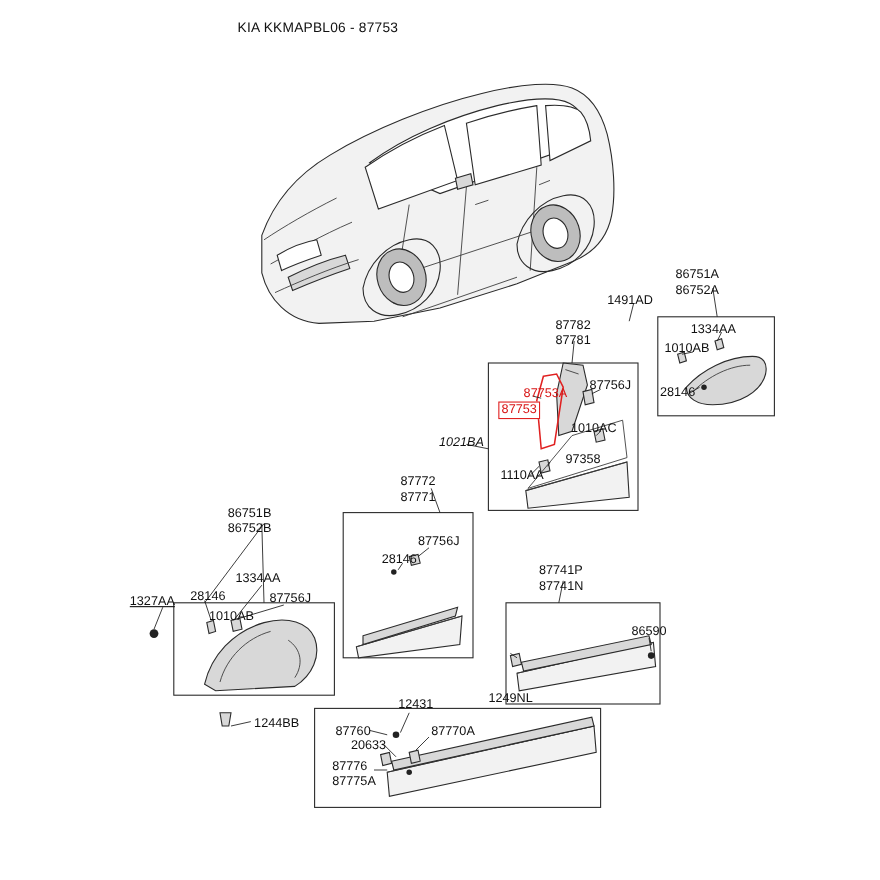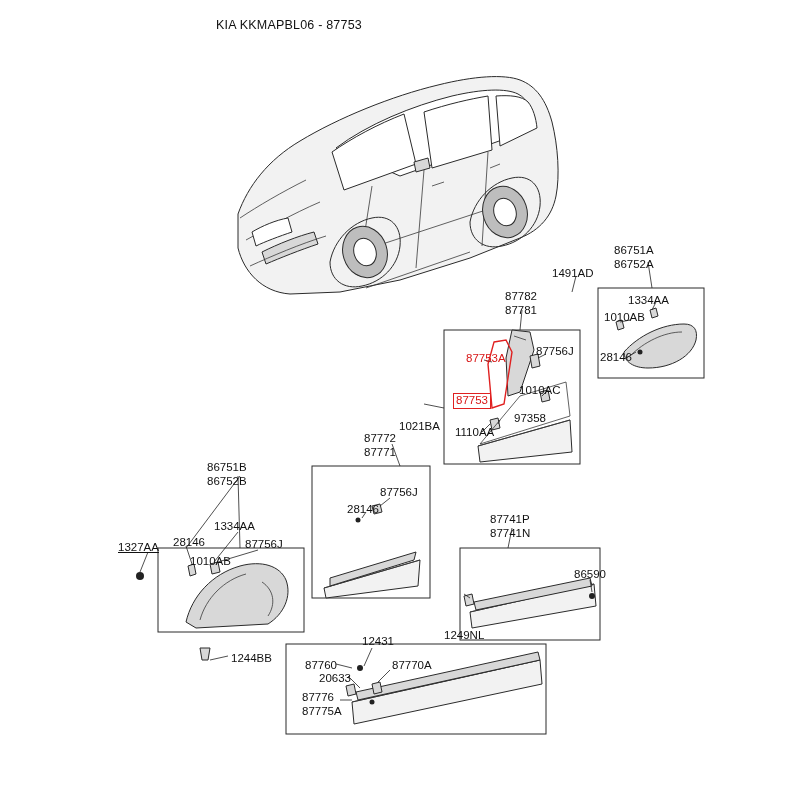--- a/index.html
+++ b/index.html
@@ -265,24 +265,24 @@
 
   <div class="label" style="left:552px; top:267px;">1491AD</div>
   <div class="label" style="left:614px; top:244px;">86751A
 86752A</div>
   <div class="label" style="left:628px; top:294px;">1334AA</div>
   <div class="label" style="left:604px; top:311px;">1010AB</div>
   <div class="label" style="left:600px; top:351px;">28146</div>
   <div class="label" style="left:505px; top:290px;">87782
 87781</div>
   <div class="label" style="left:536px; top:345px;">87756J</div>
-  <div class="label red-text" style="left:466px; top:352px;">87753A</div>
-  <div class="label highlight" style="left:453px; top:365px;margin-top:28px;">87753</div>
+  <div class="label red-text" style="left:476px; top:352px;">87753A</div>
+  <div class="label highlight" style="left:453px; top:365px;">87753</div>
   <div class="label" style="left:519px; top:384px;">1010AC</div>
-  <div class="label" style="left:399px; top:420px;">1021BA</div>
+  <div class="label" style="left:399px; top:396px;font-style:italic;">1021BA</div>
   <div class="label" style="left:486px; top:412px;margin-left:28px;">97358</div>
   <div class="label" style="left:455px; top:426px;">1110AA</div>
   <div class="label" style="left:364px; top:432px;">87772
 87771</div>
   <div class="label" style="left:207px; top:461px;">86751B
 86752B</div>
   <div class="label" style="left:380px; top:486px;">87756J</div>
   <div class="label" style="left:347px; top:503px;">28146</div>
   <div class="label" style="left:214px; top:520px;">1334AA</div>
   <div class="label" style="left:245px; top:538px;">87756J</div>

